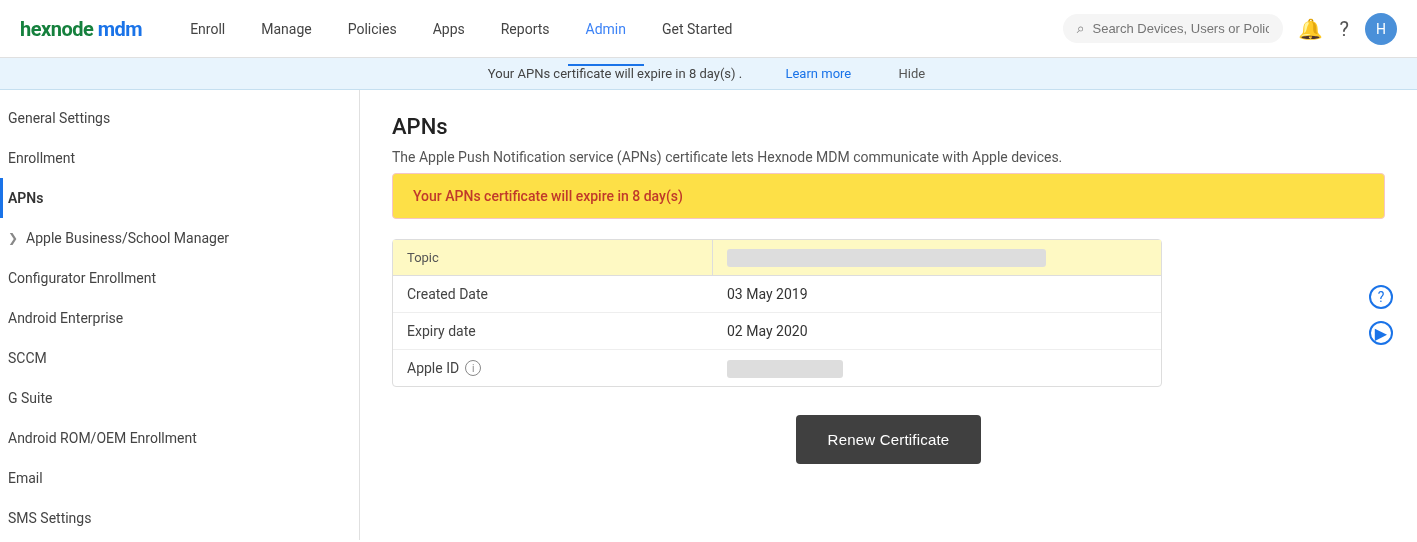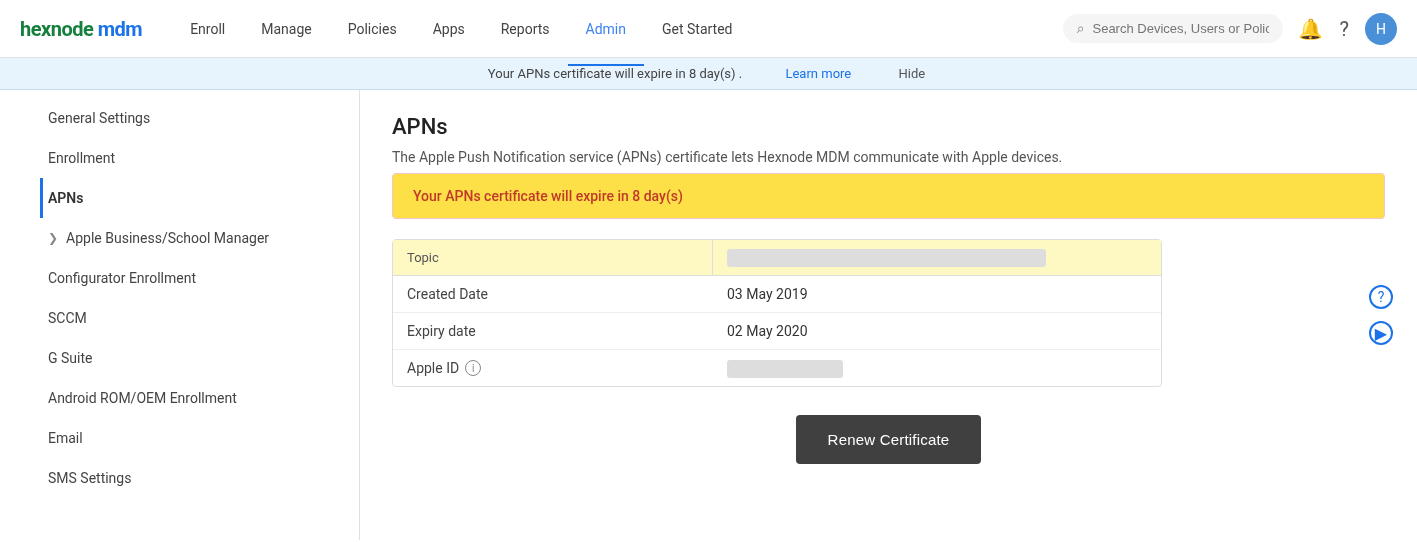--- a/index.html
+++ b/index.html
@@ -45,21 +45,21 @@
     
     .layout { display: flex; height: calc(542px - 58px - 34px); }
 
     
     .sidebar {
       width: 360px; min-width: 360px; border-right: 1px solid #e0e0e0;
       overflow-y: auto; padding: 8px 0;
     }
     .sidebar-item {
       padding: 12px 8px; cursor: pointer; font-size: 14px; color: #444;
-      display: flex; align-items: center; position: relative; margin-left: 40px;
+      display: flex; align-items: center; position: relative;
     }
     .sidebar-item.active { color: #333; font-weight: 600; }
     .sidebar-item.active::before {
       content: ''; position: absolute; left: 0; top: 0; bottom: 0;
       width: 3px; background: #1a73e8;
     }
     .sidebar-item .chevron { margin-right: 8px; font-size: 12px; color: #888; }
 
     
     .main { flex: 1; overflow-y: auto; padding: 24px 32px; position: relative; }
@@ -152,20 +152,23 @@
       <span>APNs</span>
     </div>
     <div class="sidebar-item">
       <span class="chevron">❯</span>
       <span>Apple Business/School Manager</span>
     </div>
     <div class="sidebar-item">
       <span>Configurator Enrollment</span>
     </div>
     <div class="sidebar-item">
+      <span>Android Enterprise</span>
+    </div>
+    <div class="sidebar-item">
       <span>SCCM</span>
     </div>
     <div class="sidebar-item">
       <span>G Suite</span>
     </div>
     <div class="sidebar-item">
       <span>Android ROM/OEM Enrollment</span>
     </div>
     <div class="sidebar-item">
       <span>Email</span>

